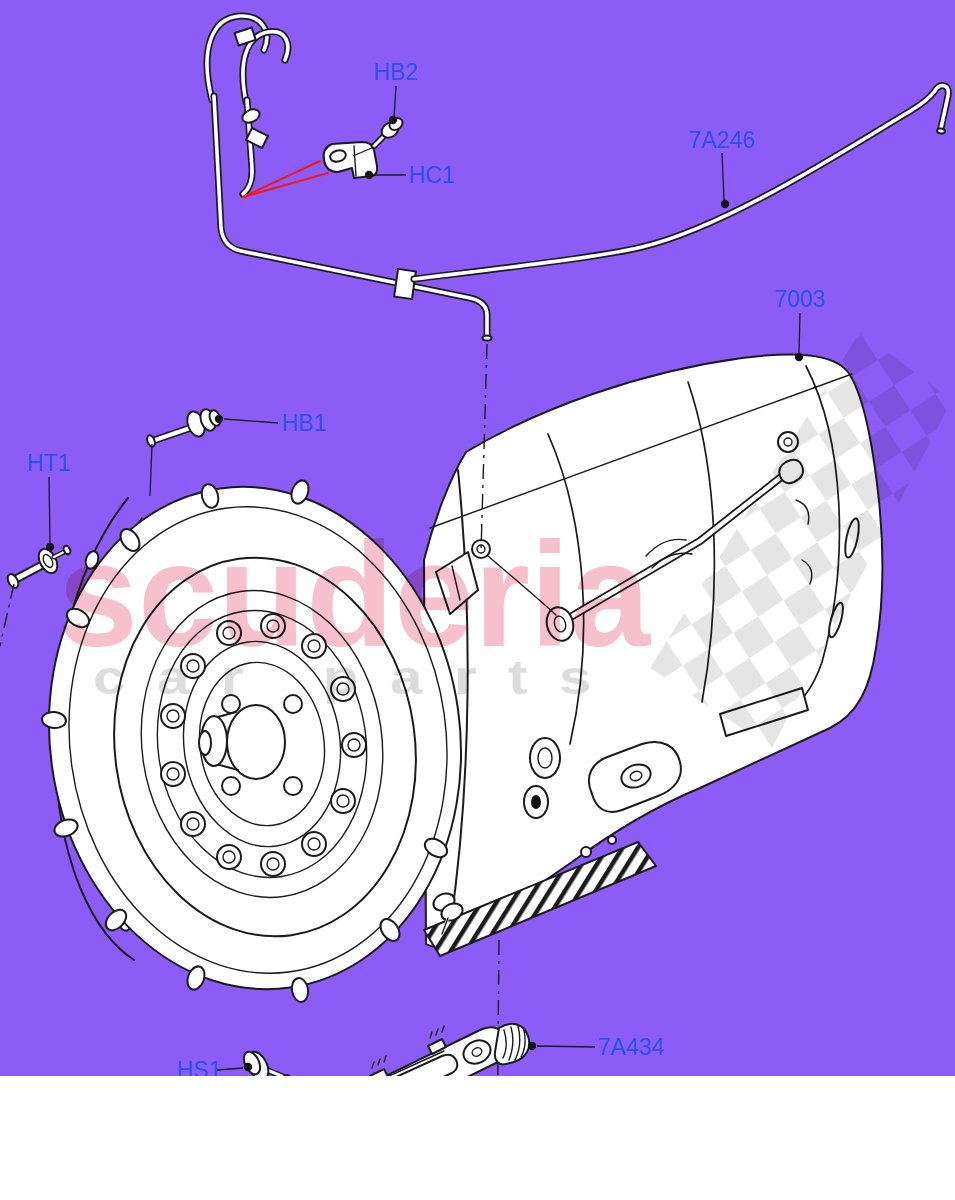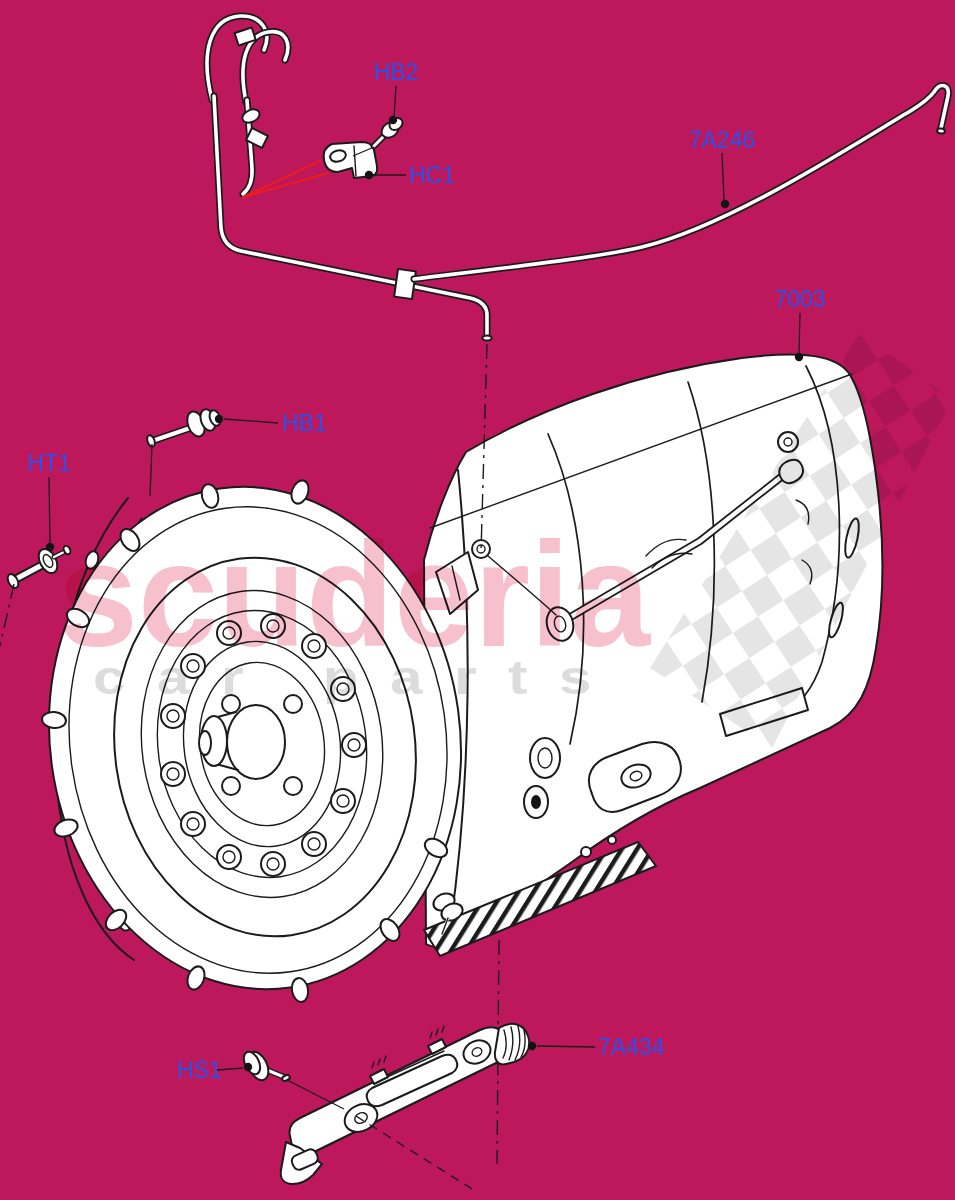--- a/index.html
+++ b/index.html
@@ -1,16 +1,16 @@
 <!DOCTYPE html>
 <html><head>
 <meta charset="utf-8">
 <style>
   html,body{margin:0;padding:0;background:#ffffff;}
-  .stage{position:relative;width:955px;height:1200px;background:#be185d;overflow:hidden;}
+  .stage{position:relative;width:955px;height:1076px;background:#8b5cf6;overflow:hidden;}
   svg{display:block;}
   .ink{stroke:#1b1b1b;fill:none;stroke-width:2;stroke-linecap:round;stroke-linejoin:round;}
   .inkf{stroke:#1b1b1b;fill:#ffffff;stroke-width:2;stroke-linecap:round;stroke-linejoin:round;}
   .thin{stroke:#1b1b1b;fill:none;stroke-width:1.4;stroke-linecap:round;}
   .t15{stroke:#1b1b1b;fill:none;stroke-width:1.7;stroke-linecap:round;}
   .tube-o{stroke:#1b1b1b;stroke-width:7;fill:none;stroke-linecap:round;stroke-linejoin:round;}
   .tube-i{stroke:#ffffff;stroke-width:3.6;fill:none;stroke-linecap:round;stroke-linejoin:round;}
   .rod-o{stroke:#1b1b1b;stroke-width:8;fill:none;stroke-linecap:round;stroke-linejoin:round;}
   .rod-i{stroke:#ffffff;stroke-width:4.4;fill:none;stroke-linecap:round;stroke-linejoin:round;}
   .shank-o{stroke:#1b1b1b;stroke-width:9;fill:none;stroke-linecap:round;}

